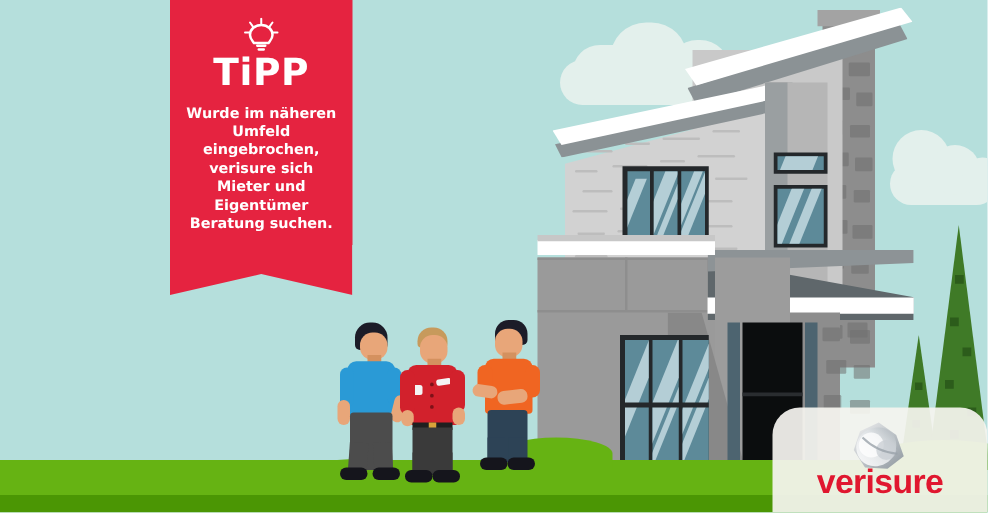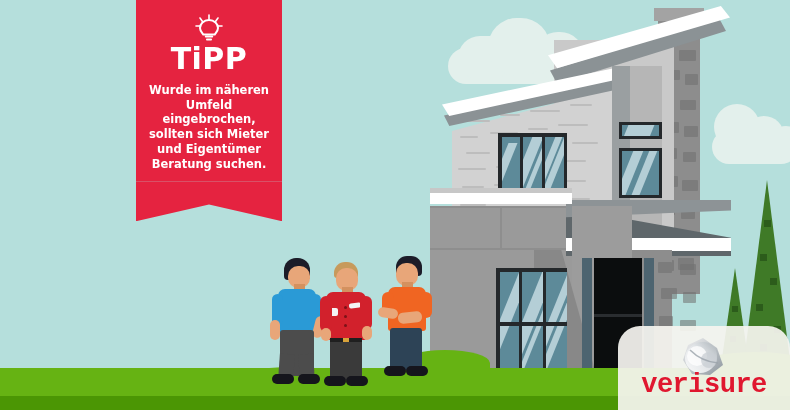--- a/index.html
+++ b/index.html
@@ -63,21 +63,21 @@
   
   .person{position:absolute;}
   .sk{position:absolute;}
 
   
   #logo-plate{left:618px;top:326px;width:172px;height:84px;background:#f5f4ef;
      border-radius:22px 22px 0 0;opacity:.93;}
   #logo-mark{position:absolute;left:676px;top:336px;width:54px;height:42px;}
   #logo-word{position:absolute;left:618px;top:372px;width:172px;text-align:center;
      color:#e0172f;font-size:27px;font-weight:bold;letter-spacing:-0.5px;
-     font-family:Liberation Mono, monospace;line-height:1;}
+     font-family:Liberation Sans, sans-serif;line-height:1;}
   #logo-tag{position:absolute;left:618px;top:395px;width:172px;text-align:center;
      color:#e0172f;font-size:7px;font-weight:bold;letter-spacing:3px;
      font-family:"DejaVu Sans",sans-serif;}
 </style>
 </head>
 <body>
 
 <div id="stage">
 
   <div class="abs" id="sky"></div>
@@ -352,21 +352,21 @@
             <line x1="29" y1="4" x2="26.5" y2="7.5"></line>
             <line x1="7" y1="12" x2="11" y2="12"></line>
             <line x1="33" y1="12" x2="29" y2="12"></line>
           </g>
           <path d="M20 6 C14.6 6 11 9.8 11 14 C11 17 13 18.6 14.2 20.4 L25.8 20.4 C27 18.6 29 17 29 14 C29 9.8 25.4 6 20 6 Z" fill="none" stroke="#ffffff" stroke-width="2"></path>
           <rect x="15.8" y="21.6" width="8.4" height="1.9" rx="0.9" fill="#ffffff"></rect>
           <rect x="17" y="24.6" width="6" height="1.9" rx="0.9" fill="#ffffff"></rect>
         </svg>
       </div>
       <div id="tip-word">TiPP</div>
-      <div id="tip-text">Wurde im näheren Umfeld eingebrochen, sollten sich Mieter und Eigentümer Beratung suchen.</div>
+      <div id="tip-text">Wurde im näheren Umfeld eingebrochen, verisure sich Mieter und Eigentümer Beratung suchen.</div>
     </div>
     <div id="banner-tail"></div>
   </div>
 
   <div class="abs" id="logo-plate"></div>
   <div id="logo-mark">
     <svg viewBox="0 0 54 42" width="54" height="42" aria-hidden="true">
       <defs>
         <linearGradient id="g1" x1="0" y1="0" x2="1" y2="1">
           <stop offset="0%" stop-color="#f3f3f3"></stop>

